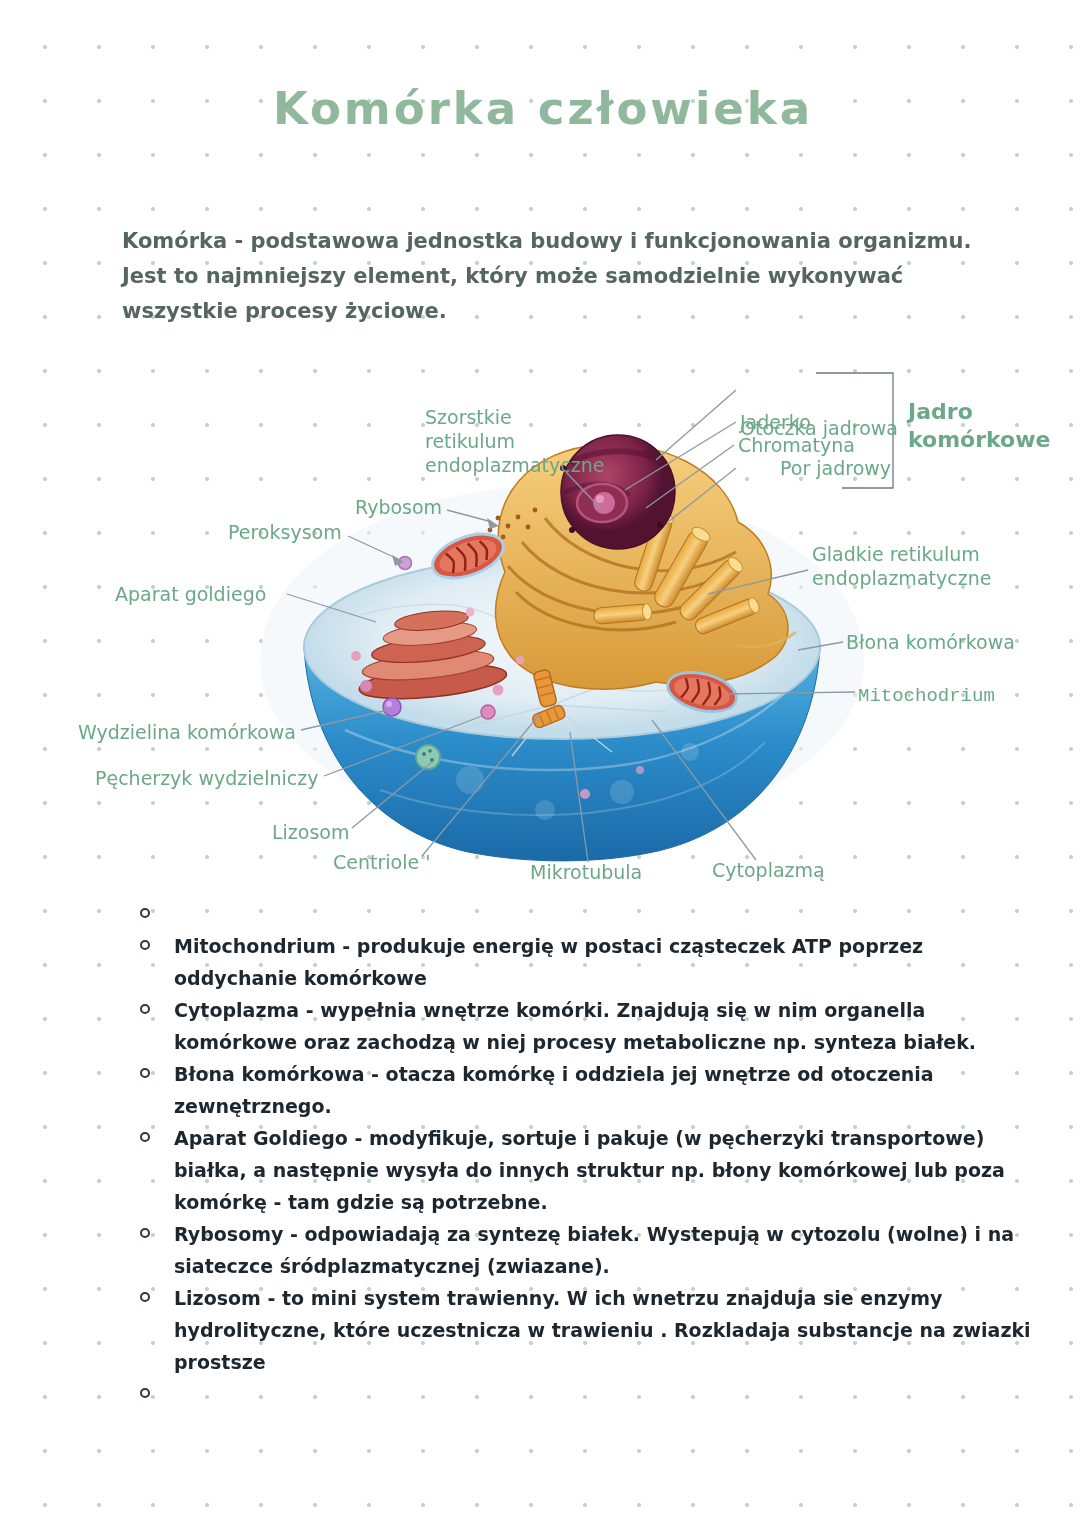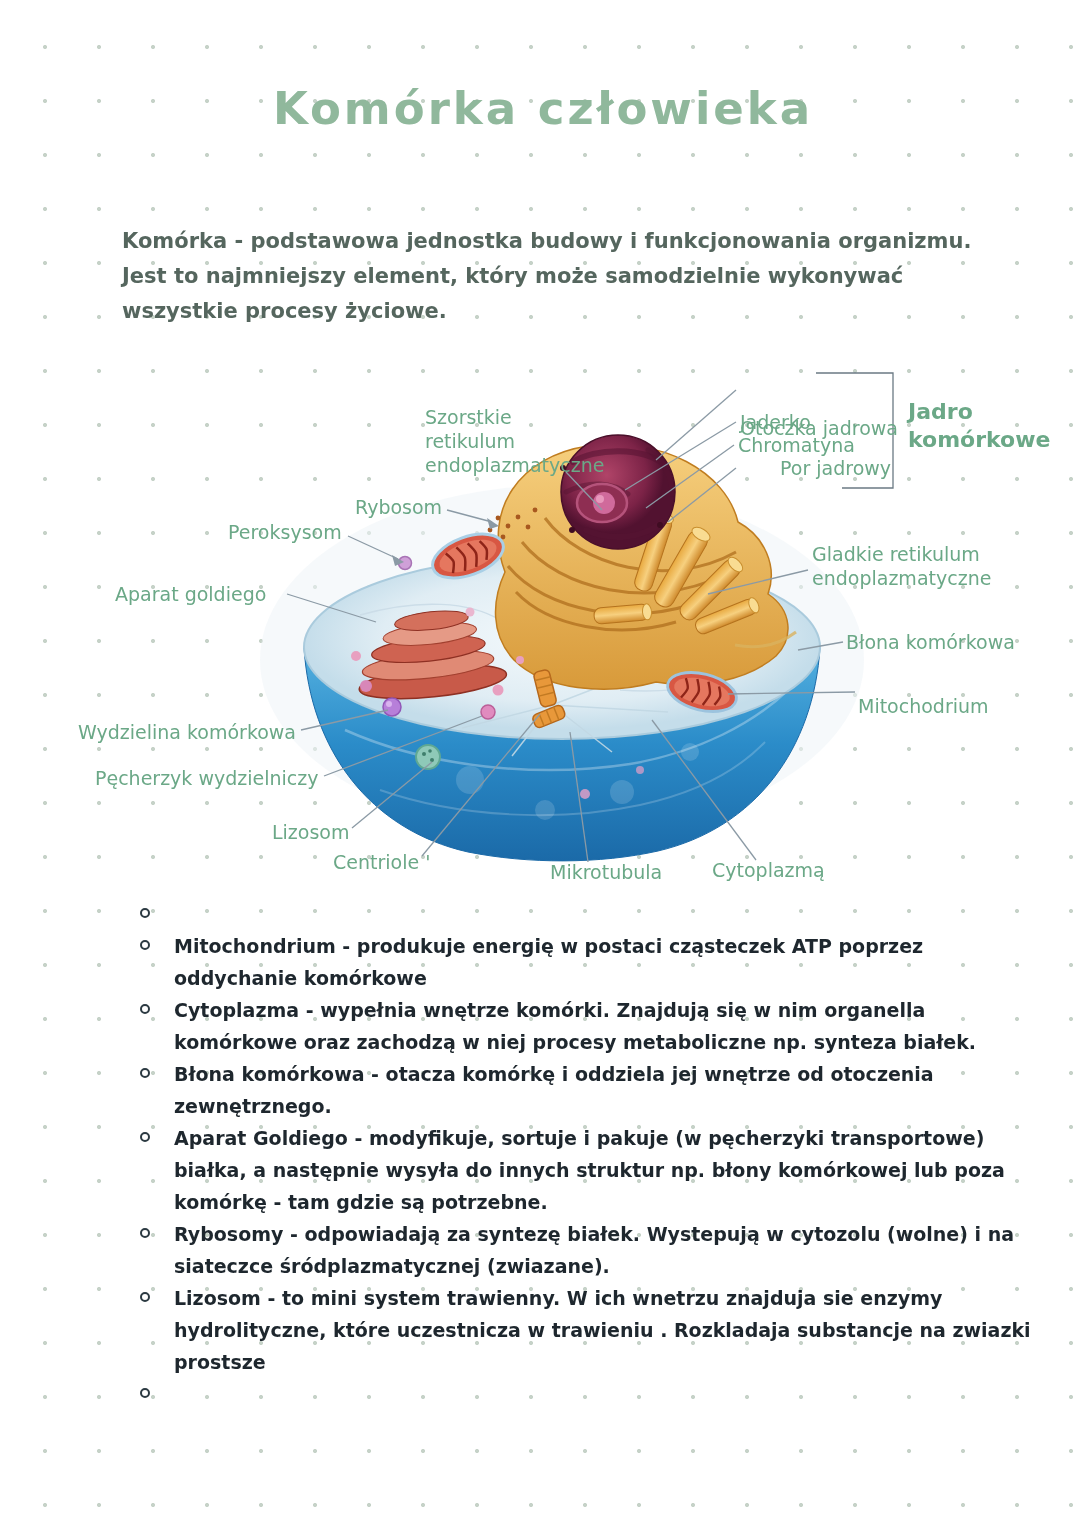--- a/index.html
+++ b/index.html
@@ -273,26 +273,26 @@
     <div class="lbl" style="left:740px;top:50px;">Jaderko</div>
     <div class="lbl" style="left:738px;top:73px;">Chromatyna</div>
     <div class="lbl" style="left:740px;top:96px;margin-left:40px;">Por jadrowy</div>
     <div class="lbl big wrap" style="left:908px;top:38px;width:130px;">Jadro komórkowe</div>
     <div class="lbl wrap" style="left:405px;top:45px;width:178px;margin-left:20px;">Szorstkie retikulum endoplazmatyczne</div>
     <div class="lbl" style="left:355px;top:135px;">Rybosom</div>
     <div class="lbl" style="left:228px;top:160px;">Peroksysom</div>
     <div class="lbl" style="left:115px;top:222px;">Aparat goldiego</div>
     <div class="lbl wrap" style="left:812px;top:182px;width:190px;">Gladkie retikulum endoplazmatyczne</div>
     <div class="lbl" style="left:846px;top:270px;">Błona komórkowa</div>
-    <div class="lbl" style="left:858px;top:334px;">Mitochodrium</div>
+    <div class="lbl" style="left:858px;top:324px;font-family:Liberation Mono, monospace;">Mitochodrium</div>
     <div class="lbl" style="left:78px;top:360px;">Wydzielina komórkowa</div>
     <div class="lbl" style="left:95px;top:406px;">Pęcherzyk wydzielniczy</div>
     <div class="lbl" style="left:272px;top:460px;">Lizosom</div>
     <div class="lbl" style="left:333px;top:490px;">Centriole '</div>
-    <div class="lbl" style="left:530px;top:500px;margin-left:20px;">Mikrotubula</div>
+    <div class="lbl" style="left:530px;top:500px;">Mikrotubula</div>
     <div class="lbl" style="left:712px;top:498px;">Cytoplazmą</div>
   </div>
 
   <ul class="bullets">
     <li class="bullet"><span class="bullet-marker"></span></li>
     <li class="bullet"><span class="bullet-marker"></span><span class="bullet-text">Mitochondrium - produkuje energię w postaci cząsteczek ATP poprzez oddychanie komórkowe</span></li>
     <li class="bullet"><span class="bullet-marker"></span><span class="bullet-text">Cytoplazma -  wypełnia wnętrze komórki. Znajdują się w nim organella komórkowe oraz zachodzą w niej procesy metaboliczne np. synteza białek.</span></li>
     <li class="bullet"><span class="bullet-marker"></span><span class="bullet-text">Błona komórkowa -  otacza komórkę i oddziela jej wnętrze od otoczenia zewnętrznego.</span></li>
     <li class="bullet"><span class="bullet-marker"></span><span class="bullet-text">Aparat Goldiego - modyfikuje, sortuje i pakuje (w pęcherzyki transportowe) białka, a następnie wysyła do innych struktur np. błony komórkowej lub poza komórkę - tam gdzie są potrzebne.</span></li>
     <li class="bullet"><span class="bullet-marker"></span><span class="bullet-text">Rybosomy - odpowiadają za syntezę białek. Wystepują w cytozolu (wolne) i na siateczce śródplazmatycznej (zwiazane).</span></li>

